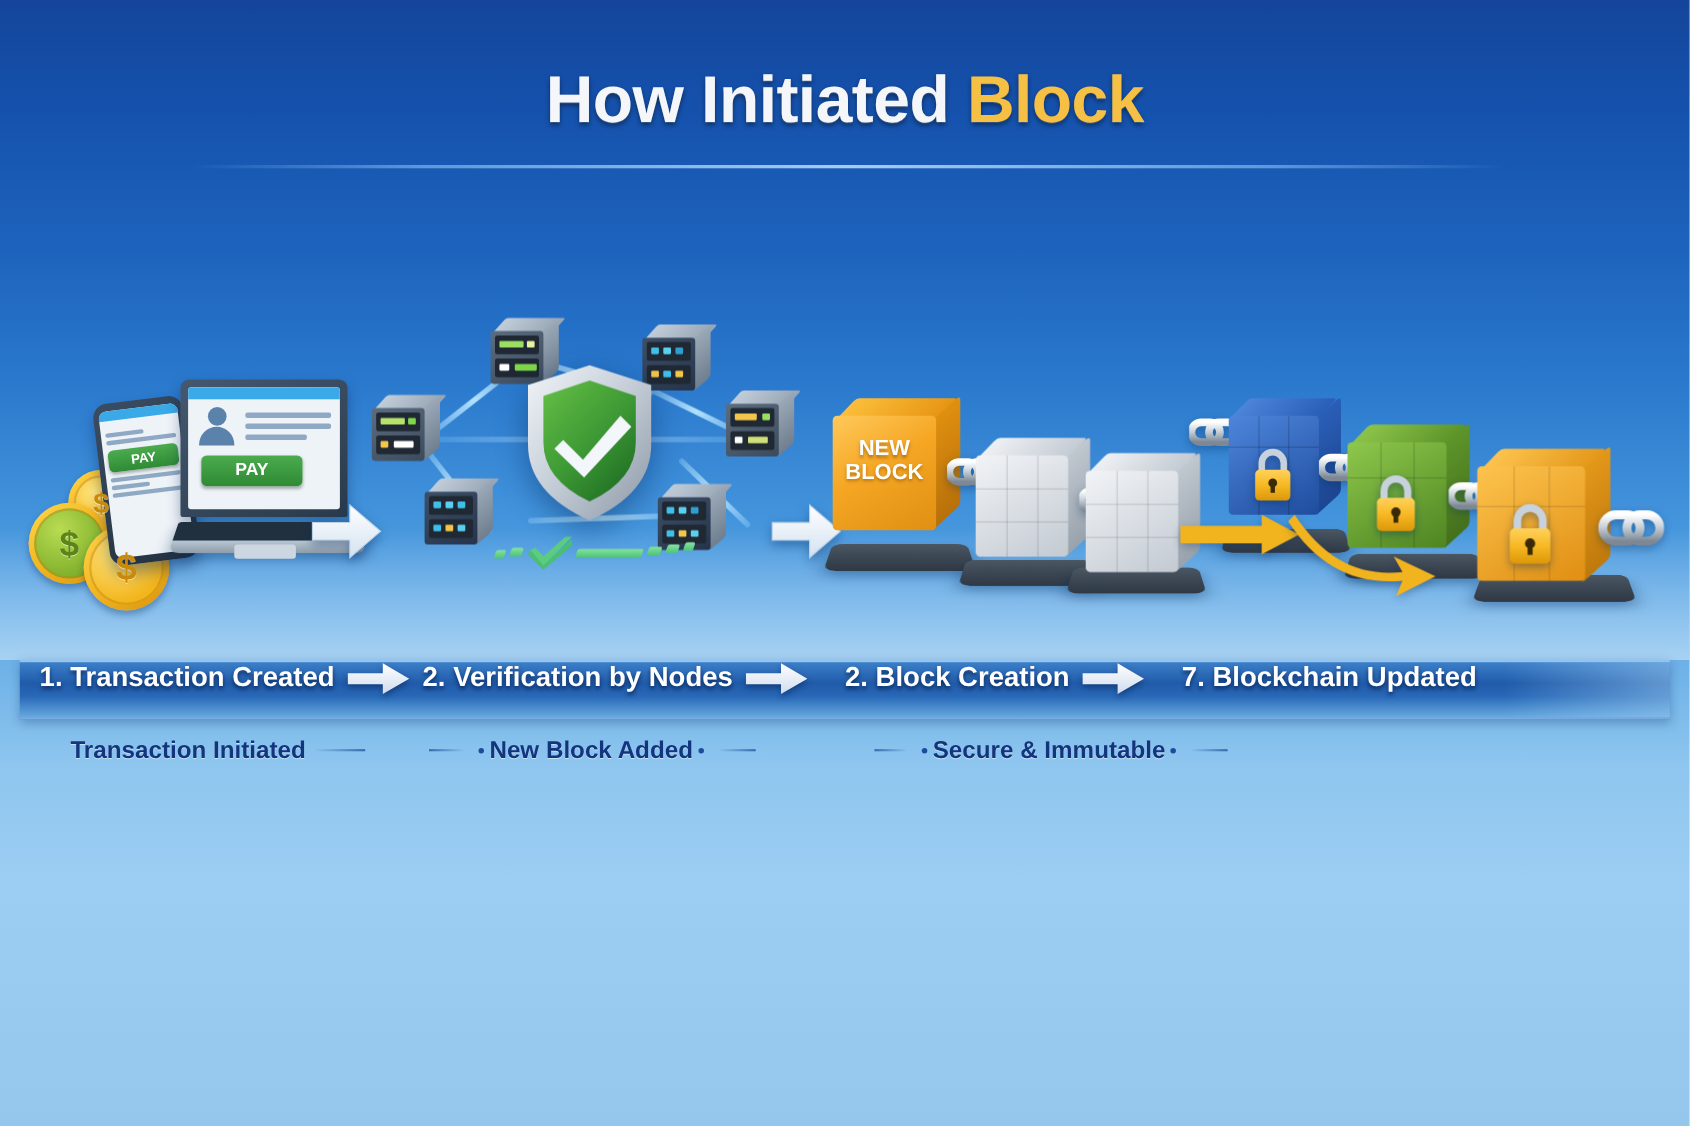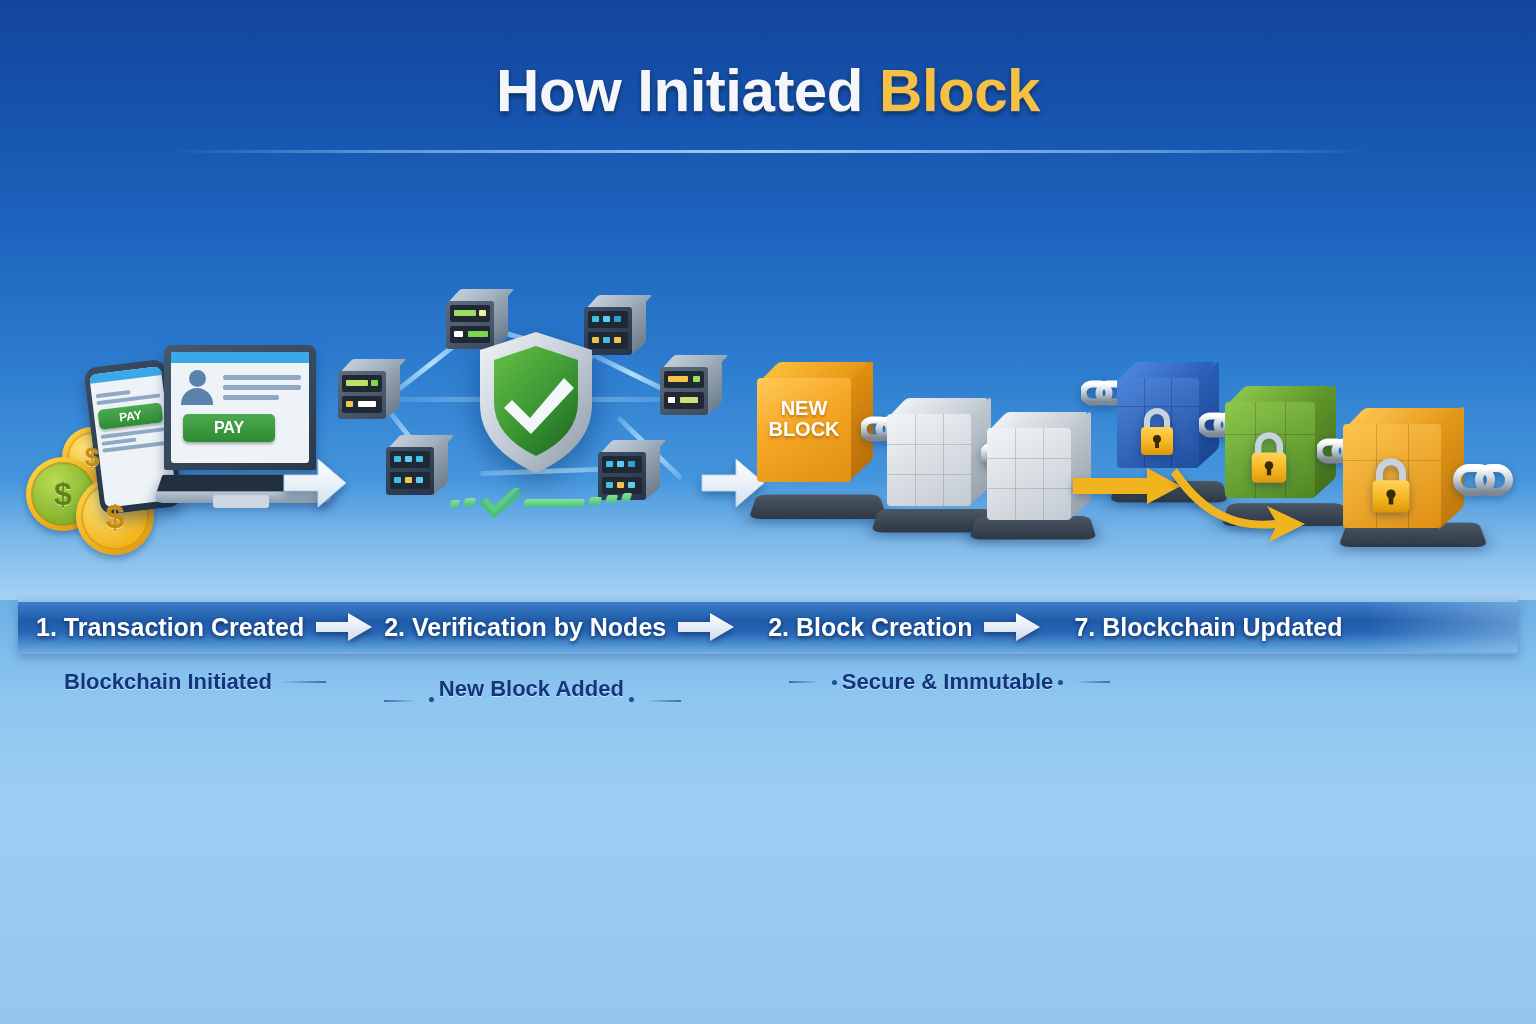--- a/index.html
+++ b/index.html
@@ -145,21 +145,21 @@
     border-top:2px solid rgba(190,225,255,.55);
     border-bottom:2px solid rgba(175,215,250,.5);
     box-shadow:0 3px 9px rgba(0,40,95,.3);
     display:flex; align-items:center;
   }
   .stepbar::after{
     content:""; position:absolute; right:0; top:0; width:150px; height:100%;
     background:linear-gradient(to right, rgba(120,180,230,0), rgba(150,200,240,.55));
     pointer-events:none;
   }
-  .stepcell{ position:relative; display:flex; align-items:center; height:100%; }
+  .stepcell{ position:relative; display:flex; align-items:flex-start; height:100%; }
   .steplabel{
     color:#ffffff; font-weight:bold; font-size:25px; white-space:nowrap;
     text-shadow:0 2px 4px rgba(0,25,70,.75);
   }
   .step-arrow{ width:56px; height:30px; margin:0 12px; flex:none; filter:drop-shadow(0 3px 3px rgba(0,25,70,.45)); }
 
   .substrip{ position:absolute; left:18px; top:662px; width:1500px; height:40px; display:flex; align-items:center; }
   .subcell{ display:flex; align-items:center; height:100%; white-space:nowrap; }
   .sublabel{ color:#13357e; font-weight:bold; font-size:22px; text-shadow:0 1px 0 rgba(255,255,255,.5); }
   .connector{ display:inline-block; height:2px; background:linear-gradient(to right,rgba(25,70,150,0),rgba(25,70,150,.7)); margin:0 8px; }
@@ -544,24 +544,24 @@
       <path d="M0 10 L32 10 L32 1 L56 15 L32 29 L32 20 L0 20 Z" fill="url(#sa)"></path>
     </svg>
   </div>
   <div class="stepcell" style="margin-left:22px;">
     <span class="steplabel">7. Blockchain Updated</span>
   </div>
 </div>
 
 <div class="substrip">
   <div class="subcell" style="margin-left:46px;">
-    <span class="sublabel">Blockchain Initiated</span>
+    <span class="sublabel">Transaction Initiated</span>
     <span class="connector" style="width:46px;"></span>
   </div>
-  <div class="subcell" style="margin-left:42px;align-items:flex-end;">
+  <div class="subcell" style="margin-left:42px;">
     <span class="connector r" style="width:32px;"></span>
     <span class="dotc"></span>
     <span class="sublabel">New Block Added</span>
     <span class="dotc"></span>
     <span class="connector" style="width:34px;"></span>
   </div>
   <div class="subcell" style="margin-left:92px;">
     <span class="connector r" style="width:30px;"></span>
     <span class="dotc"></span>
     <span class="sublabel">Secure &amp; Immutable</span>

